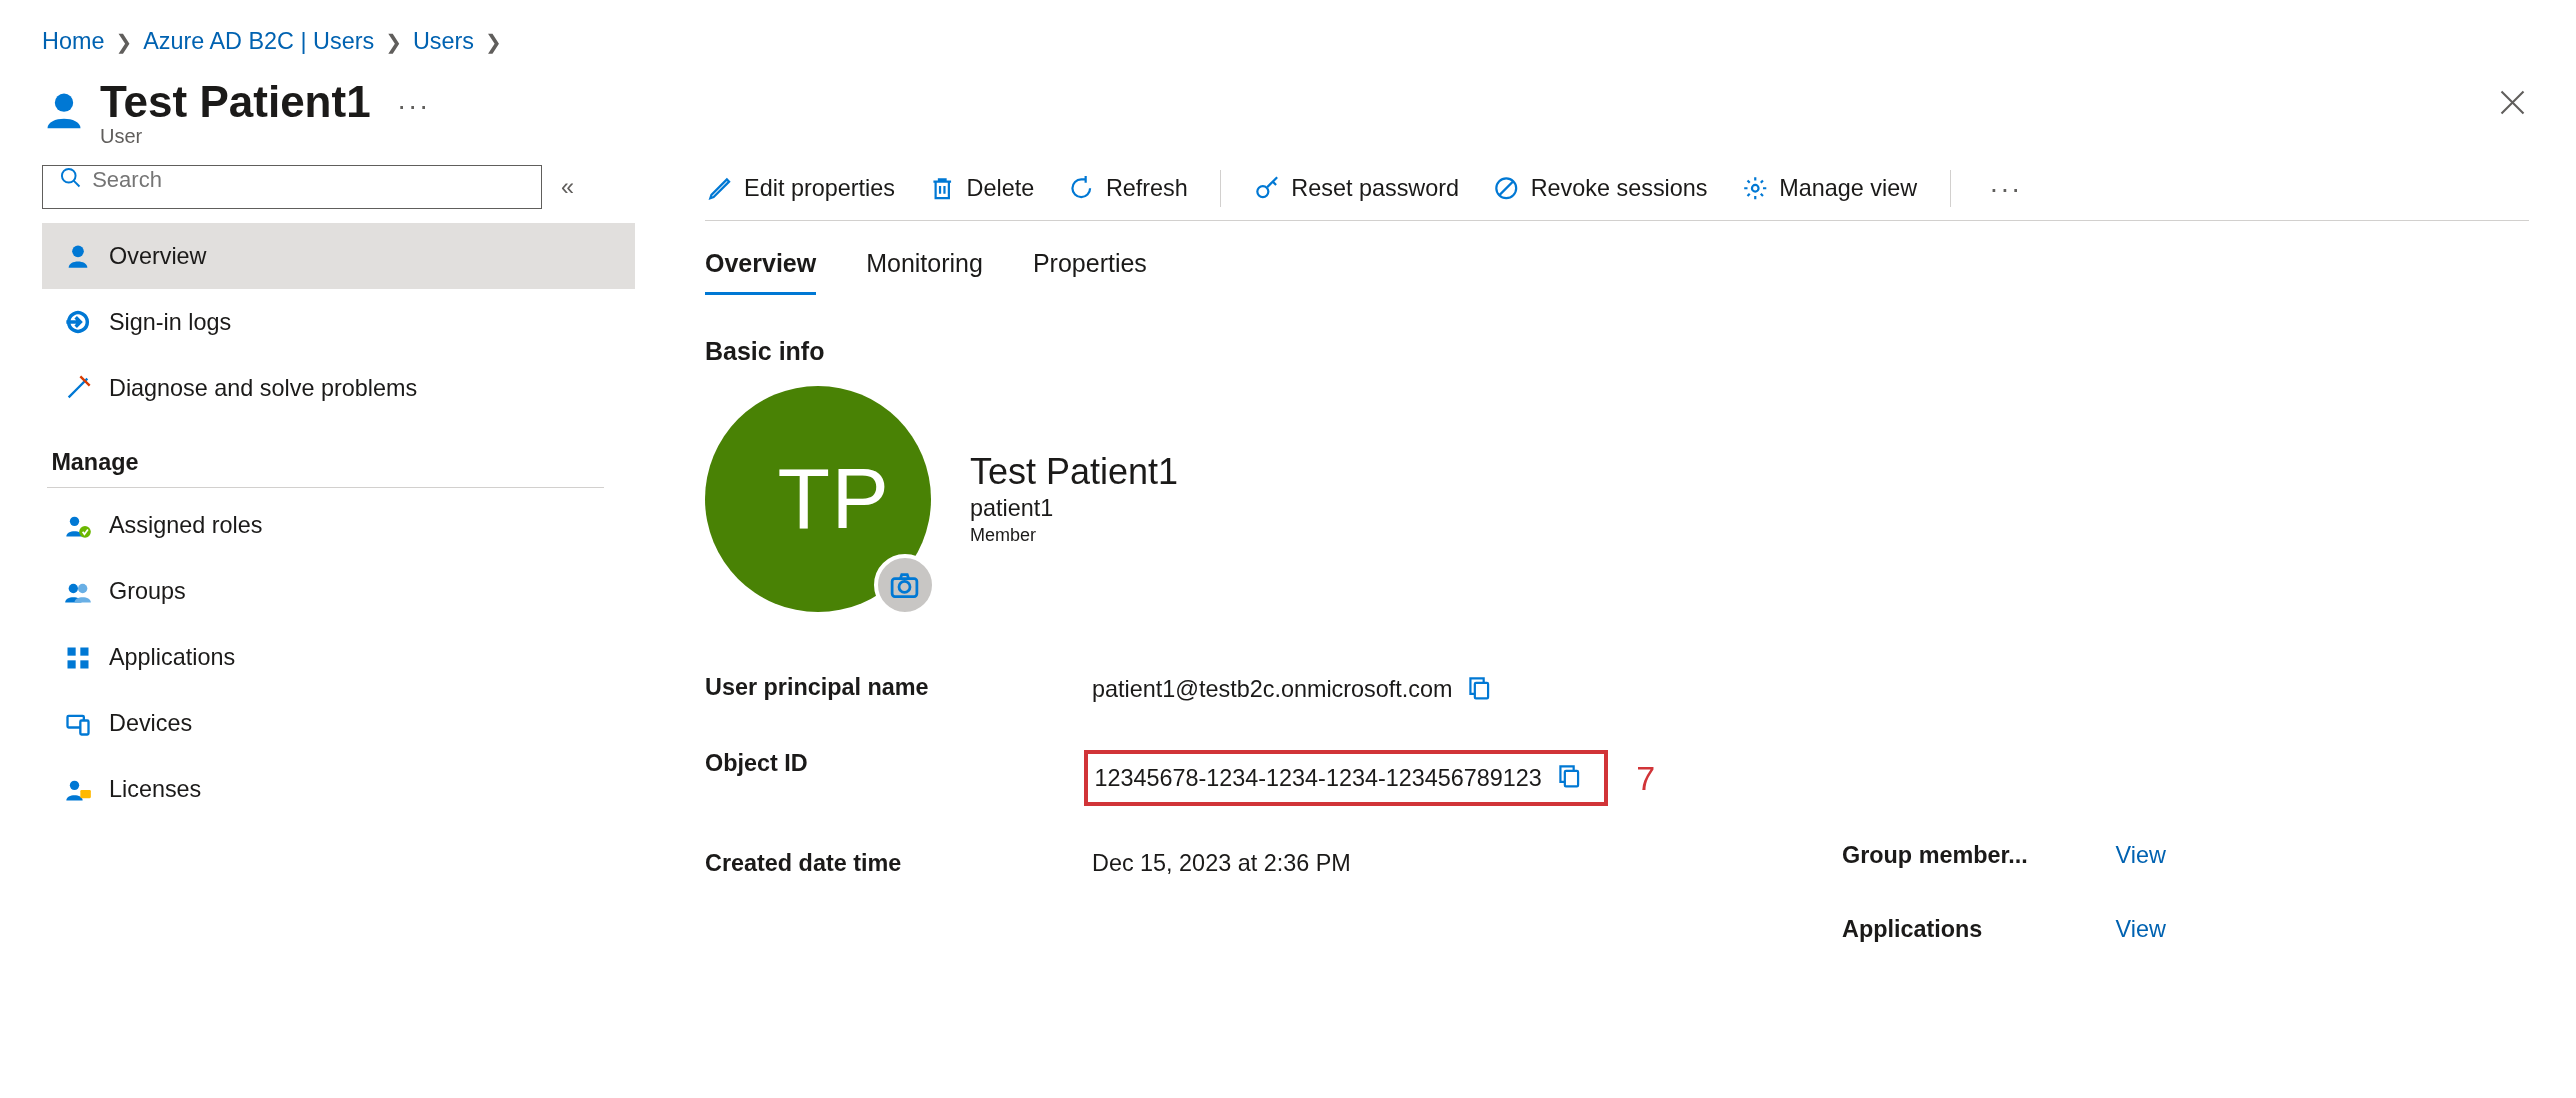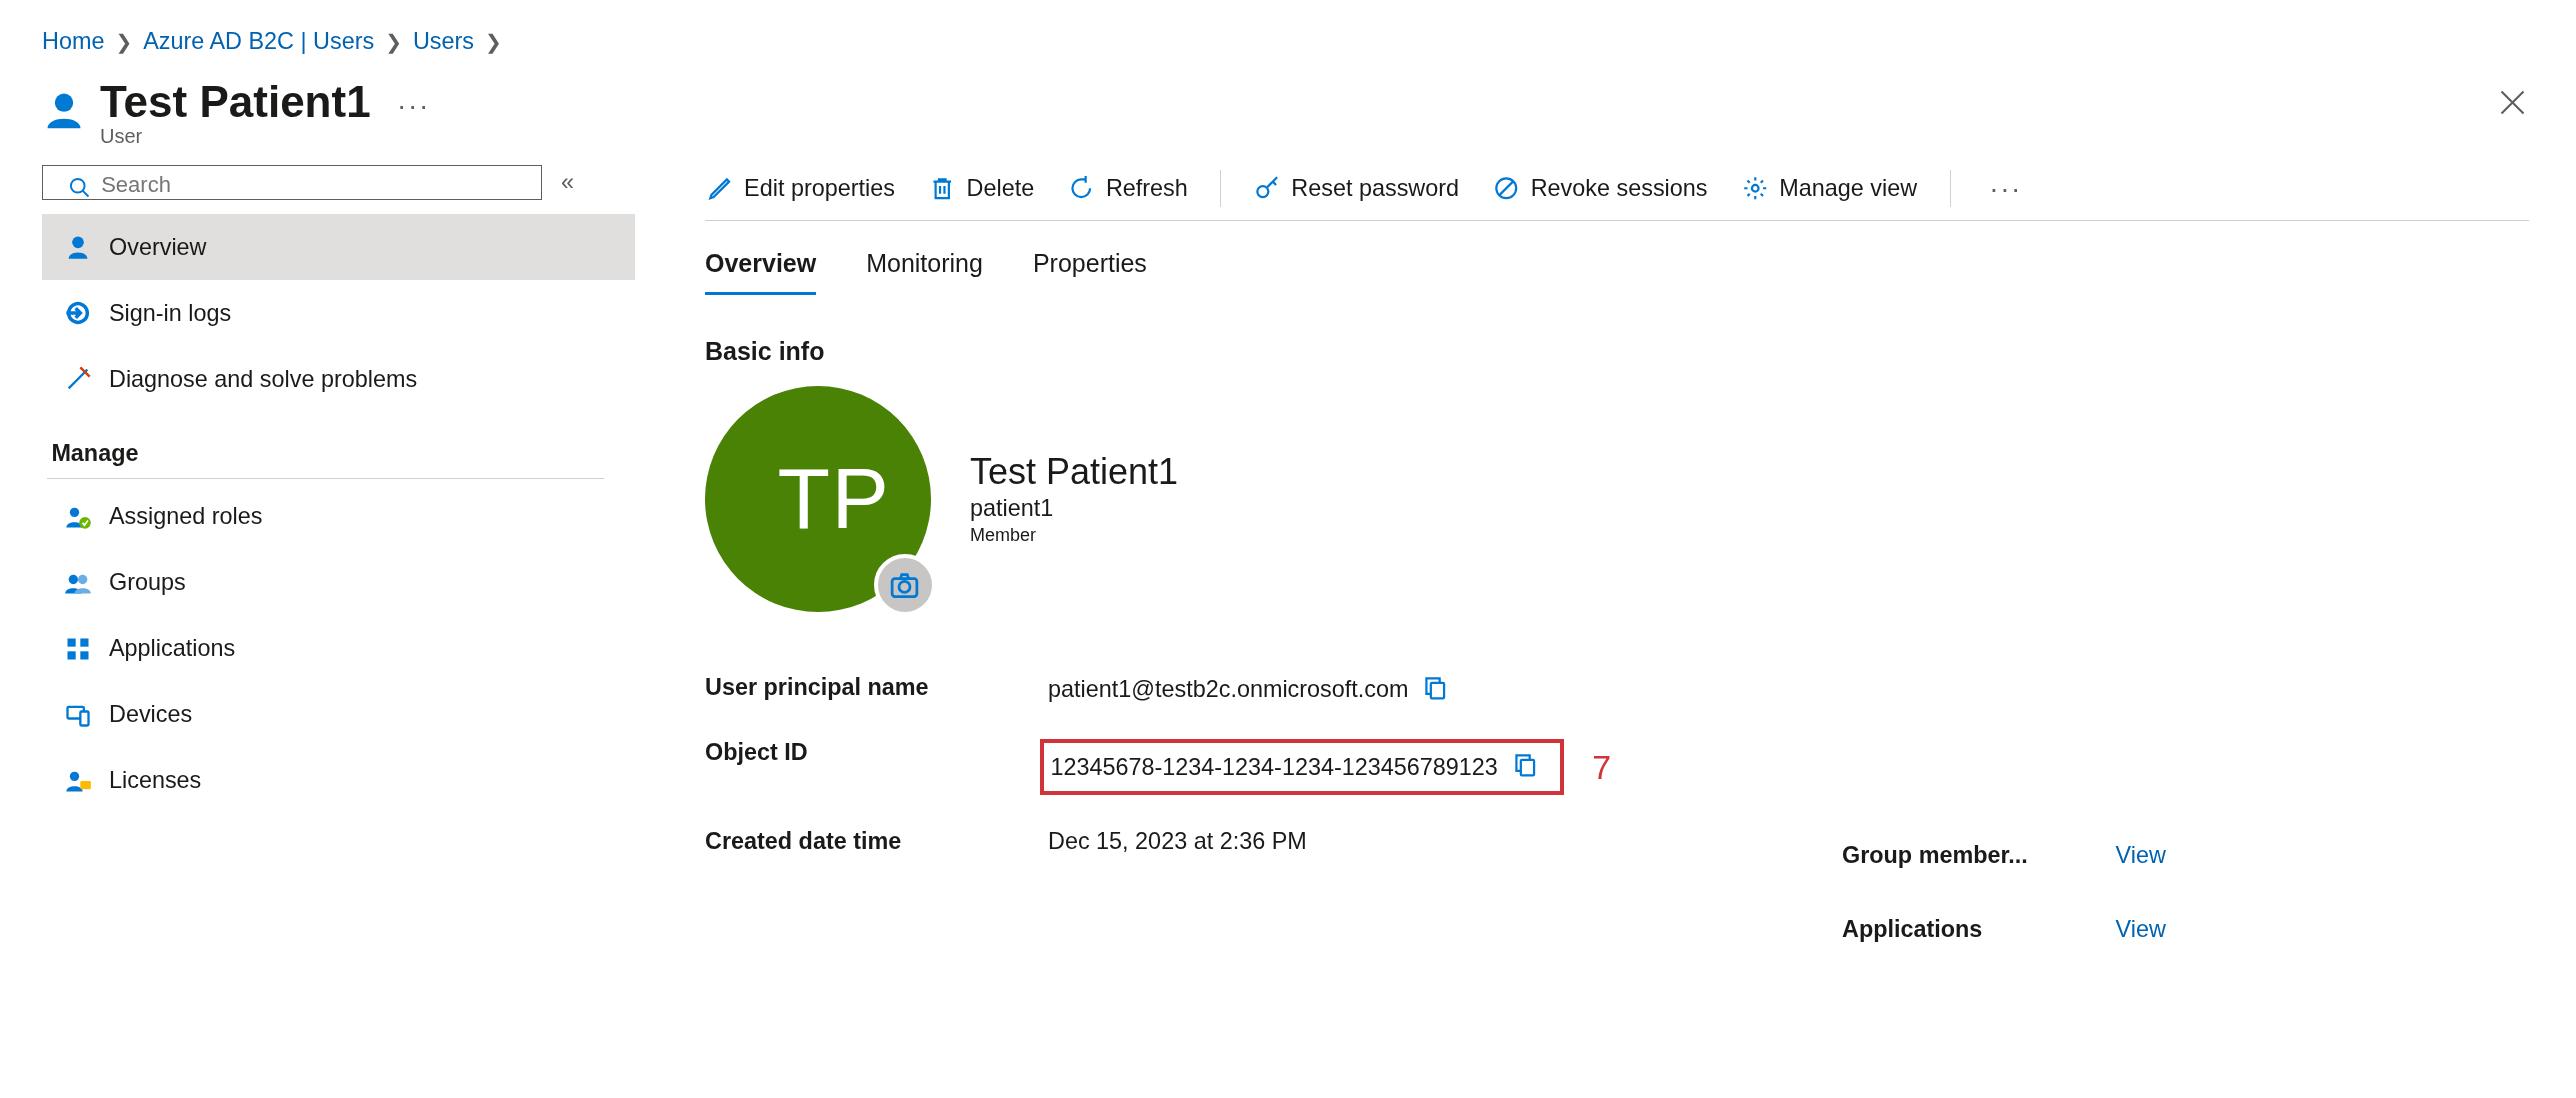--- a/index.html
+++ b/index.html
@@ -53,24 +53,24 @@
 
   
   .layout { display: flex; padding-left: 42px; }
 
   
   .sidebar { width: 593px; flex-shrink: 0; }
   .search-row { display: flex; align-items: center; margin-top: 9.4px; margin-bottom: 14px;}
   .search-box {
     flex: 0 0 500px;
     border: 0.8px solid var(--text-gray);
-    height: 35px;
+    height: 44px;
     display: flex;
-    align-items: flex-end;
-    padding: 0 25px;
+    align-items: flex-start;
+    padding: 0 16px;
     background: #fff;
   }
   .search-box svg { width: 23.4px; height: 23.4px; color: var(--azure-blue); }
   .search-box input {
     border: none; outline: none; font-size: 22px; flex: 1;
     margin-left: 7.8px; font-family: inherit; color: var(--text-gray);
   }
   .collapse-btn { margin-left: 19px; color: var(--text-gray); cursor: pointer; font-size: 23.4px;}
 
   .nav-item {
@@ -138,20 +138,21 @@
   .id-block .utype { font-size: 18px; color: var(--text-dark); margin-top: 3px;}
 
   
   .props {
     display: grid;
     grid-template-columns: 343px 1fr;
     column-gap: 0;
     row-gap: 33px;
     margin-top: 62px;
     align-items: start;
+    gap: 44px;
   }
   .prop-label { font-weight: 600; font-size: 23.4px; }
   .prop-value { font-size: 23.4px; display: flex; align-items: center; gap: 14px; }
   .copy-btn { color: var(--azure-blue); cursor: pointer; }
   .copy-btn svg { width: 26.5px; height: 26.5px; }
 
   
   .highlight-box {
     border: 4.7px solid #d13438;
     padding: 7.8px 22px 7.8px 6.2px;

